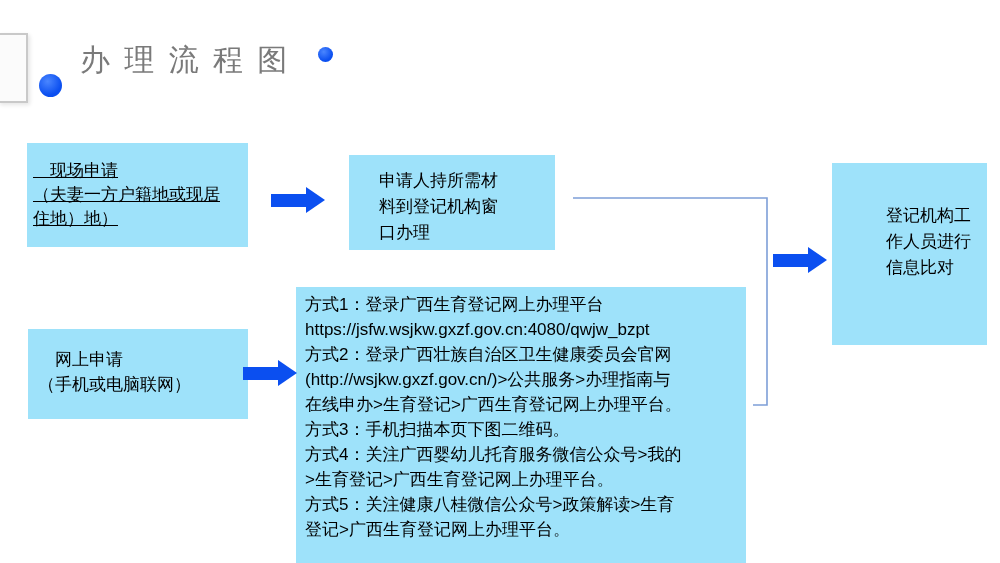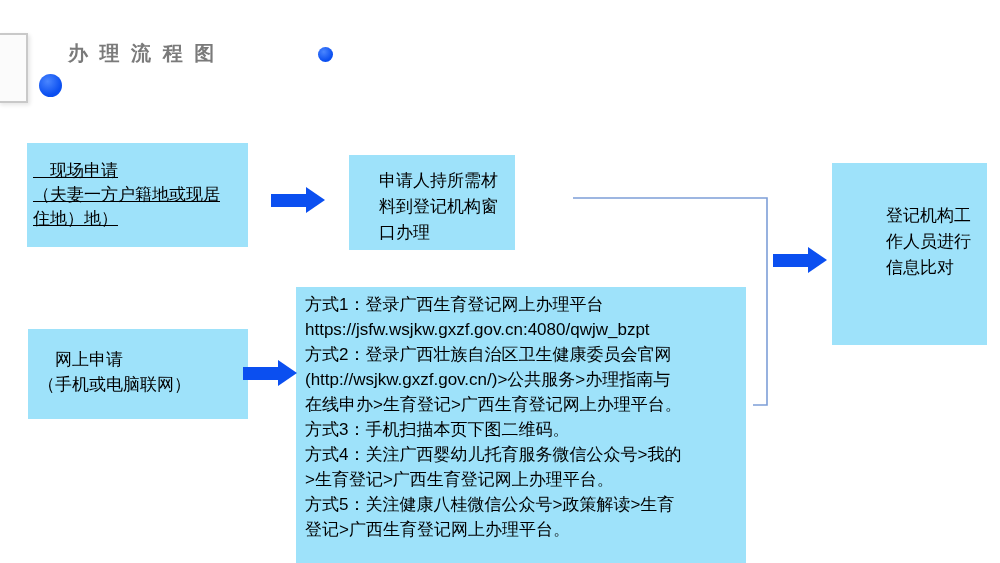--- a/index.html
+++ b/index.html
@@ -24,43 +24,43 @@
   }
 
   
   .page-rect {
     position:absolute; left:-2px; top:33px; width:30px; height:70px;
     background:var(--page-rect-fill);
     border:2px solid var(--page-rect-border);
     box-shadow:2px 2px 4px rgba(0,0,0,0.10);
   }
   .slide-title {
-    position:absolute; left:68px; top:40px;
-    font-size:20px; font-weight:700;
+    position:absolute; left:80px; top:40px;
+    font-size:30px; font-weight:400;
     letter-spacing:3px;
     color:var(--title-color);
     white-space:pre;
   }
   .dot { position:absolute; border-radius:50%;
     background:radial-gradient(circle at 38% 32%, var(--dot-blue-light) 0%, var(--dot-blue) 65%);
   }
   .dot-large { left:39px; top:74px; width:23px; height:23px; }
   .dot-small { left:318px; top:47px; width:15px; height:15px; }
 
   
   .fbox {
     position:absolute;
     background:var(--box-fill);
     font-size:17px;
     line-height:24px;
   }
   .fbox .box-text { white-space:pre-wrap; }
 
   .box-onsite  { left:27px;  top:143px; width:221px; height:104px; padding:16px 6px 0 6px;text-decoration:underline; }
-  .box-window  { left:349px; top:155px; width:166px; height:95px;  padding:13px 0 0 30px; line-height:26px; }
+  .box-window  { left:349px; top:155px; width:206px; height:95px;  padding:13px 0 0 30px; line-height:26px; }
   .box-online  { left:28px;  top:329px; width:220px; height:90px;  padding:18px 0 0 10px; line-height:25px; }
   .box-methods { left:296px; top:287px; width:450px; height:323px; padding:5px 8px 0 9px;
                  font-weight:normal; line-height:25px; }
   .box-compare { left:832px; top:163px; width:155px; height:182px; padding:40px 0 0 54px; line-height:26px; }
 
   
   .arrow { position:absolute; width:54px; height:26px; }
   .arrow .shaft {
     position:absolute; left:0; top:7px; width:35px; height:13px;
     background:var(--arrow-blue);

